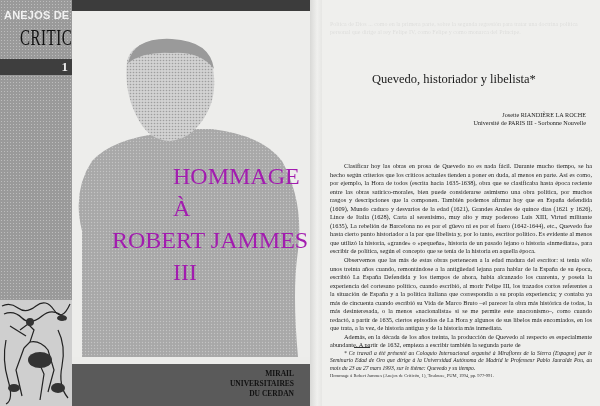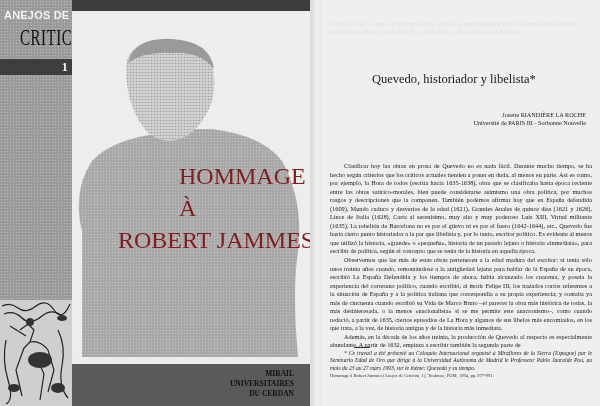--- a/index.html
+++ b/index.html
@@ -12,21 +12,21 @@
     background-image: radial-gradient(#bdbdbd 0.6px, transparent 0.8px);
     background-size:3px 3px; }
   .series-title { position:absolute; left:4px; top:9px; color:#f2f2f2; font-family:"Liberation Sans", sans-serif; font-weight:bold; font-size:11px; letter-spacing:0.2px; }
   .series-name { position:absolute; left:20px; top:25px; color:#111; font-family:"Liberation Serif", serif; font-size:15px; transform:scaleY(1.5); transform-origin:top left; letter-spacing:0.5px; }
   .number-band { position:absolute; left:0; top:59px; width:72px; height:16px; background:#3e3e3e; }
   .vol-number { position:absolute; right:4px; top:0; color:#eee; font-weight:bold; font-size:13px; line-height:16px; }
   .woodcut { position:absolute; left:0; top:300px; width:72px; height:106px; background:#d8d8d8; overflow:hidden; }
   .top-band { position:absolute; left:72px; top:0; width:238px; height:11px; background:#3c3c3c; }
   .photo { position:absolute; left:72px; top:11px; width:238px; height:346px; background:#ededeb; overflow:hidden; }
   .photo svg { position:absolute; left:0; top:0; }
-  .cover-title { position:absolute; left:176px; top:160px; color:#7f1d1d; font-family:"Liberation Serif", serif; font-size:24px; line-height:32px; }
+  .cover-title { position:absolute; left:170px; top:160px; color:#a21caf; font-family:"Liberation Serif", serif; font-size:24px; line-height:32px; }
   .cover-title div { white-space:nowrap; }
   .ct1 { margin-left:3px; }
   .ct2 { margin-left:3px; }
   .ct3 { margin-left:-58px; }
   .ct4 { margin-left:3px; }
   .editor { position:absolute; left:171px; top:343px; font-family:"Liberation Sans", sans-serif; font-weight:bold; font-size:11px; color:#111; }
   .publisher-band { position:absolute; left:72px; top:364px; width:238px; height:42px; background:#5a5a5a; }
   .publisher { position:absolute; right:16px; top:5px; text-align:right; font-family:"Liberation Serif", serif; font-weight:bold; font-size:7.5px; line-height:10px; color:#111; }
   
   .gutter { position:absolute; left:310px; top:0; width:12px; height:406px; background:linear-gradient(90deg,#d9d9d7,#f0f0ee 60%,#e6e6e4); }
@@ -93,20 +93,21 @@
         </defs>
         <path d="M10 346 L10 220 Q0 180 20 150 Q40 128 90 122 L100 118 L140 118 Q190 124 210 150 Q232 190 226 240 Q220 280 226 346 Z" fill="url(#dots)"></path>
         <path d="M55 50 Q60 28 100 30 Q135 32 140 52 Q146 80 136 100 Q122 128 98 130 Q76 130 64 104 Q52 80 55 50 Z" fill="url(#dots2)"></path>
         <path d="M56 52 Q62 26 100 28 Q138 30 142 58 Q128 40 100 42 Q72 40 56 52 Z" fill="#9a9a9a"></path>
       </svg>
     </div>
     <div class="cover-title">
       <div class="ct1">HOMMAGE</div>
       <div class="ct2">À</div>
       <div class="ct3">ROBERT JAMMES</div>
+      <div class="ct4">III</div>
     </div>
     <div class="publisher-band">
       <div class="publisher">
         <div>MIRAIL</div>
         <div>UNIVERSITAIRES</div>
         <div>DU CERDAN</div>
       </div>
     </div>
   </div>
 

